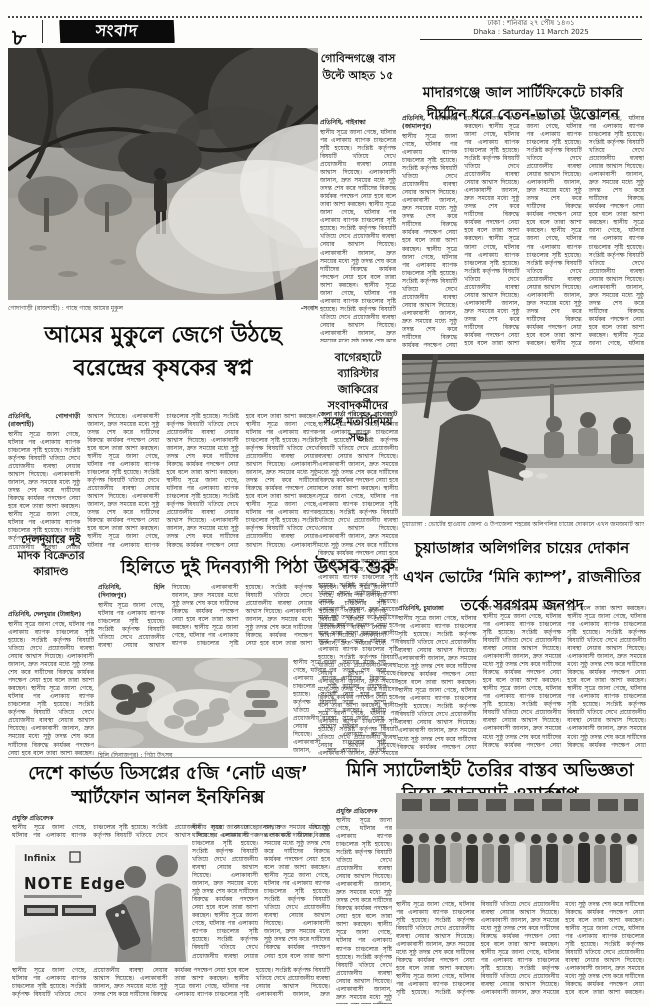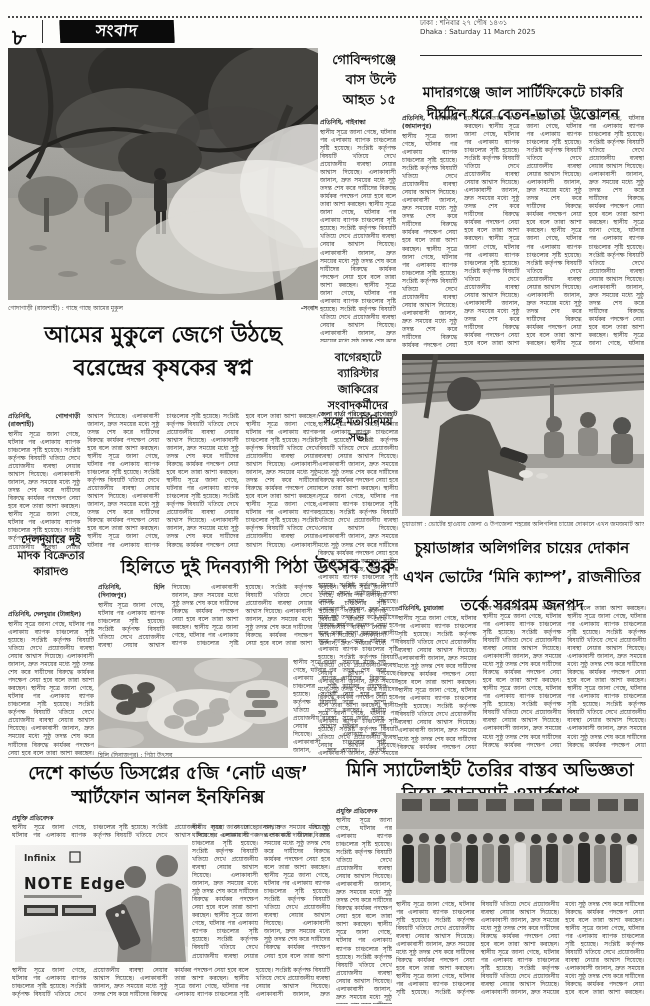--- a/index.html
+++ b/index.html
@@ -16,30 +16,30 @@
   .top-dots { border-top:2px dotted #4a4a4a; height:0; }
   .pagenum { font-size:22px; font-weight:bold; color:#111; }
   .mast-tick { width:1px; background:#333; }
   .logo {
     background:#0b0b0b; color:#fff; font-weight:bold; font-size:16px;
     display:flex; align-items:center; justify-content:center;
     transform:skewX(-6deg);
     clip-path:polygon(0 0,97% 0,100% 100%,3% 100%);
     letter-spacing:1px;
   }
-  .dateblock { text-align:left; border-bottom:1px solid #2a2a2a; padding-bottom:18px; }
+  .dateblock { text-align:center; border-bottom:1px solid #2a2a2a; padding-bottom:2px; }
   .date-bn { font-size:7px; color:#333; line-height:1.3; }
   .date-en { font-size:7px; color:#333; line-height:1.3; }
 
   
   .hl { font-weight:bold; color:#0e0e0e; text-align:center; }
   .hl-xl { font-size:22px; line-height:1.5; }
   .hl-lg { font-size:14px; line-height:1.55;margin-top:36px; }
   .hl-md { font-size:15px; line-height:1.9; }
-  .hl-sm { font-size:13px; line-height:1.55;text-align:right; }
+  .hl-sm { font-size:11px; line-height:1.55; }
   .hl-xs { font-size:11px; line-height:1.45; }
   .hl-one { font-size:18px; line-height:1.4;margin-left:16px; }
   .hl-bot { font-size:18px; line-height:1.35; }
 
   
   .body-text {
     font-size:6px; line-height:1.34; color:#2c2b29;
     text-align:justify; overflow:hidden;
   }
   .cols2 { column-count:2; column-gap:6px; }

